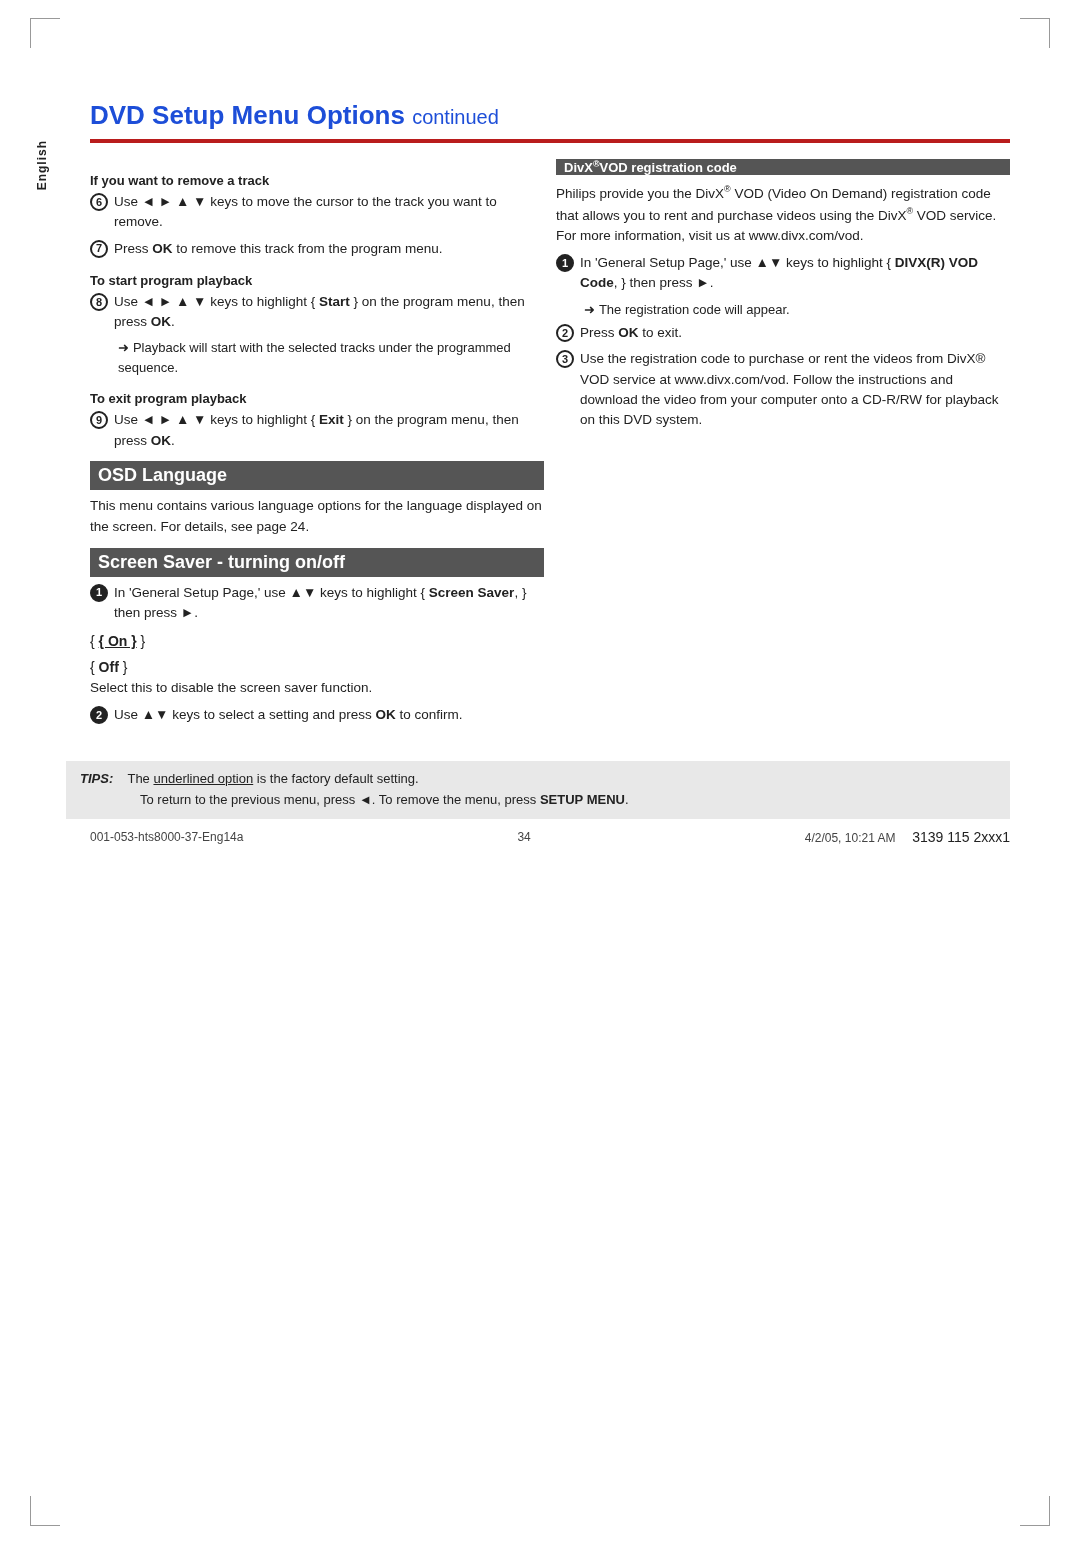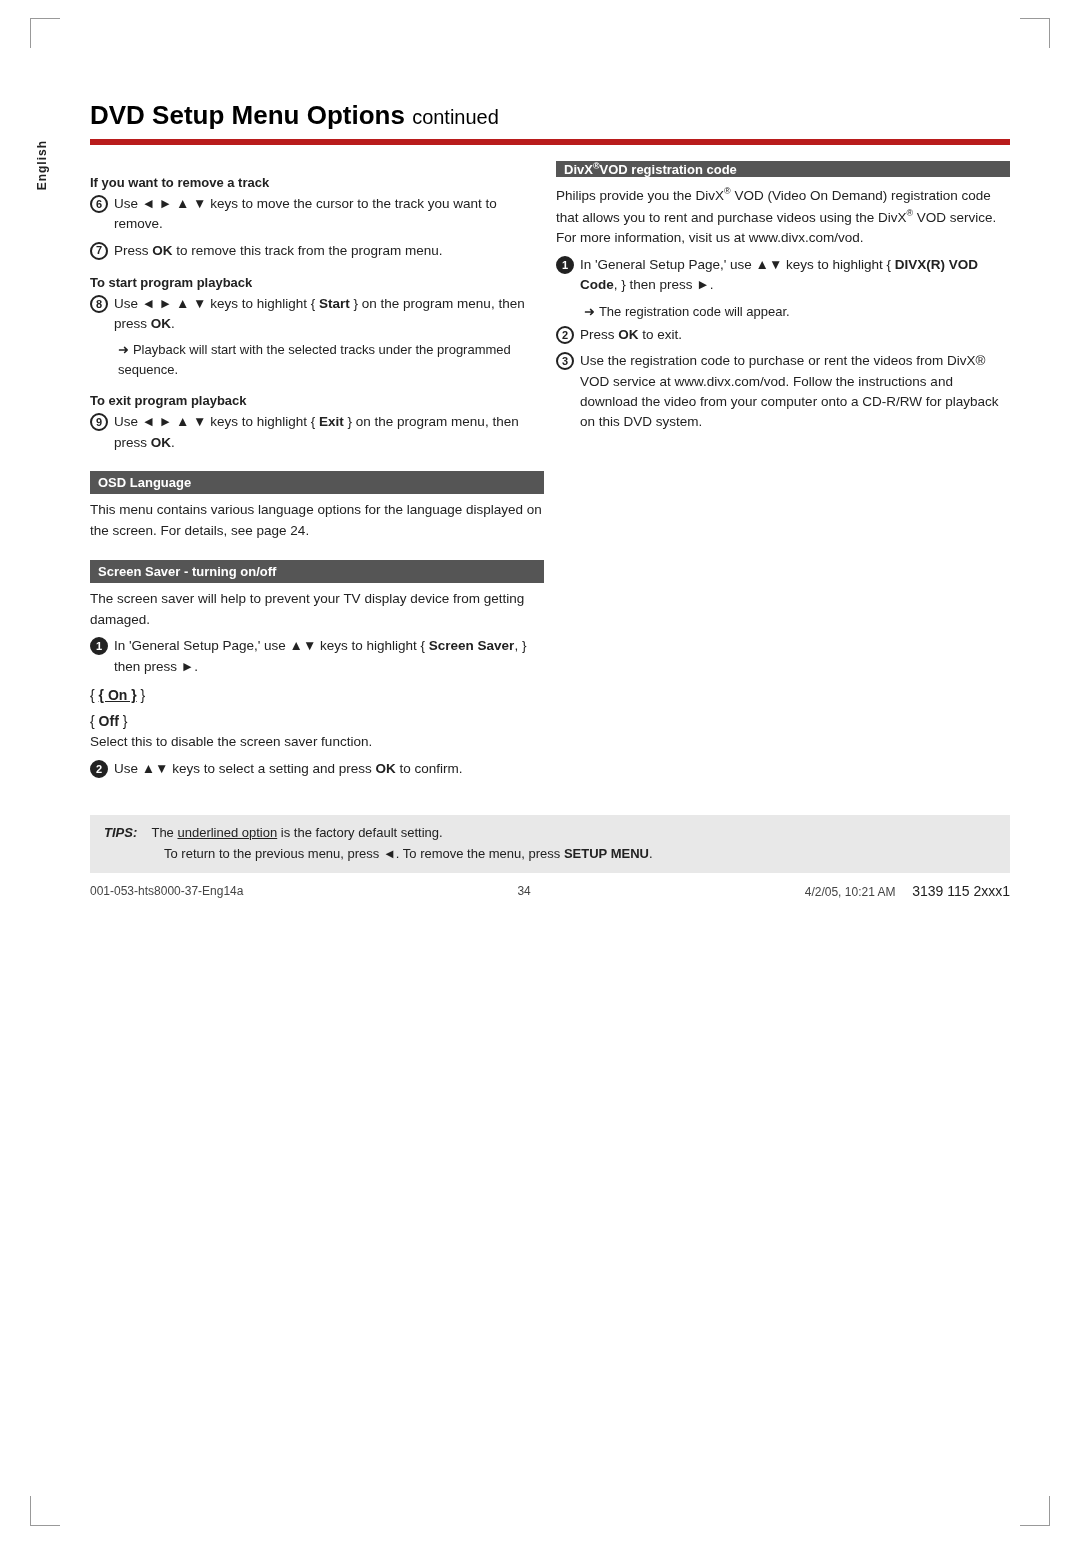--- a/index.html
+++ b/index.html
@@ -50,23 +50,23 @@
     
     .content-area {
       margin: 0 70px 0 90px;
       padding-top: 60px;
     }
 
     
     .page-title {
       font-size: 26px;
       font-weight: bold;
-      color: #000000;
+      color: #1d4ed8;
       margin-bottom: 10px;
-      border-bottom: 6px solid #b91c1c;
+      border-bottom: 4px solid #b91c1c;
       padding-bottom: 8px;
     }
 
     .page-title span.continued {
       font-size: 20px;
       font-weight: normal;
     }
 
     
     .two-col {
@@ -82,23 +82,23 @@
 
     .col-right {
       flex: 1 1 0;
     }
 
     
     .section-heading {
       background: #555;
       color: #fff;
       font-weight: bold;
-      font-size: 13px;
+      font-size: 18px;
       padding: 4px 8px;
-      margin: 18px 0 6px 0;
+      margin: 10px 0 6px 0;
     }
 
     
     .sub-heading {
       font-weight: bold;
       font-size: 13px;
       margin: 14px 0 4px 0;
     }
 
     
@@ -160,21 +160,21 @@
 
     
     .option-heading {
       font-size: 14px;
       margin: 10px 0 3px 0;
     }
 
     
     .tips-bar {
       background: #e8e8e8;
-      margin: 30px 70px 0 90px;
+      margin: 30px 70px 0 66px;
       padding: 8px 14px;
       font-size: 13px;
       line-height: 1.6;
     }
 
     .tips-bar .tips-label {
       font-weight: bold;
       font-style: italic;
     }
 
@@ -256,21 +256,20 @@
 
         <div class="num-item">
           <span class="num-circle">9</span>
           <span class="num-item-text">Use ◄ ► ▲ ▼ keys to highlight { <span class="bold">Exit</span> } on the program menu, then press <span class="bold">OK</span>.</span>
         </div>
 
         <div class="section-heading">OSD Language</div>
         <div class="para">This menu contains various language options for the language displayed on the screen. For details, see page 24.</div>
 
         <div class="section-heading">Screen Saver - turning on/off</div>
-        <div class="para">The screen saver will help to prevent your TV display device from getting damaged.</div>
 
         <div class="num-item">
           <span class="num-circle filled">1</span>
           <span class="num-item-text">In 'General Setup Page,' use ▲▼ keys to highlight { <span class="bold">Screen Saver</span>, } then press ►.</span>
         </div>
 
         <div class="option-heading">{ <span class="bold underline">{ On }</span> }</div>
 
         <div class="option-heading">{ <span class="bold">Off</span> }</div>
         <div class="para">Select this to disable the screen saver function.</div>

